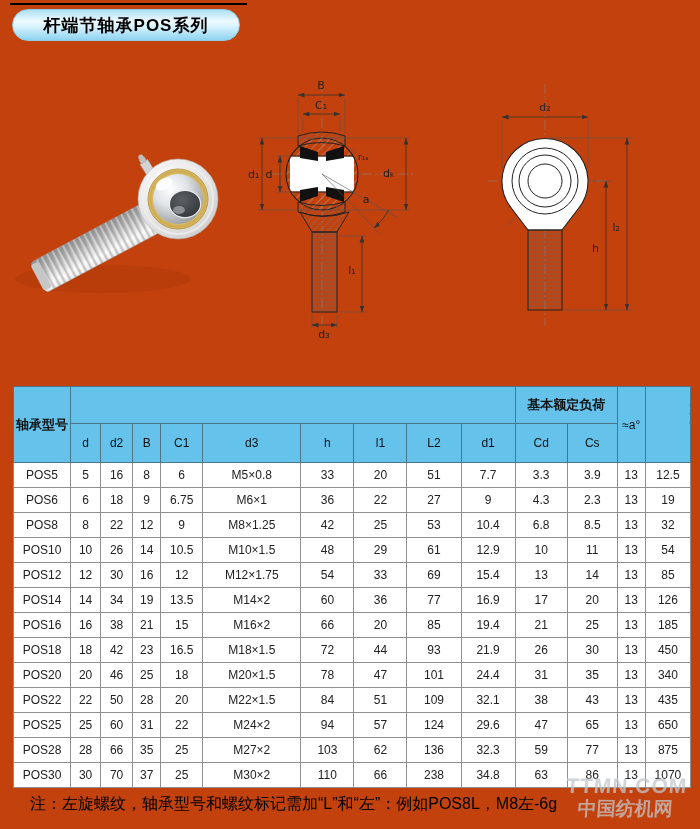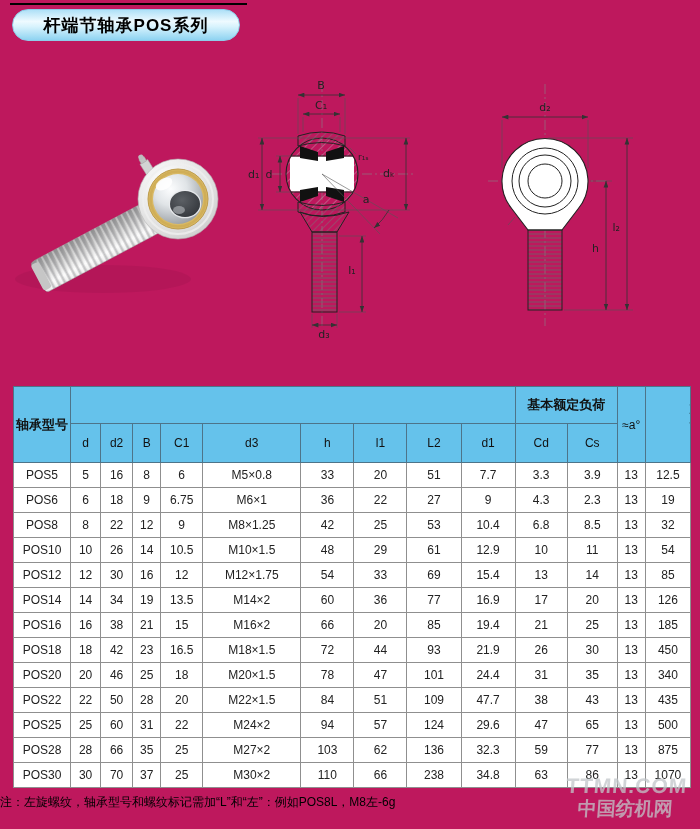--- a/index.html
+++ b/index.html
@@ -1,36 +1,36 @@
 <!DOCTYPE html>
 <html><head>
 <meta charset="utf-8">
 <style>
   html,body{margin:0;padding:0;background:#fff;}
-  .page{position:relative;width:700px;height:829px;background:#be185d;overflow:hidden;
+  .page{position:relative;width:700px;height:829px;background:#c2410c;overflow:hidden;
         font-family:"Liberation Sans","DejaVu Sans",sans-serif;color:#111;
         --header-blue:#65c2eb;}
   .top-line{position:absolute;left:10px;top:3px;width:237px;height:2px;background:#000;}
   .title-pill{position:absolute;left:12px;top:9px;width:226px;height:30px;border-radius:16px;
         border:1px solid #8ecde9;
         background:linear-gradient(180deg,#aee0f7 0%,#eefaff 38%,#d8f3fd 55%,#8ed3f1 100%);
         display:flex;align-items:center;justify-content:center;
         font-size:17px;font-weight:bold;letter-spacing:1px;color:#000;}
   .figure{position:absolute;}
   .spec-table{position:absolute;left:13px;top:386px;width:678px;border-collapse:collapse;
         table-layout:fixed;font-size:12px;}
   .spec-table th,.spec-table td{border:1px solid #8f8f8f;text-align:center;vertical-align:middle;
         padding:0;overflow:hidden;}
   .spec-table thead th{background:var(--header-blue);border-color:#4d7489;font-weight:normal;}
   .spec-table thead tr.h1 th{height:36px;}
   .spec-table thead tr.h2 th{height:38px;}
   .spec-table thead th.cjk{font-weight:bold;font-size:13px;}
   .spec-table thead th.pre{white-space:pre-line;line-height:1.2;padding-left:44px;}
   .spec-table tbody td{height:24px;background:#fff;color:#222;}
-  .note{position:absolute;left:0;top:794px;font-size:12px;color:#000;text-align:right;}
+  .note{position:absolute;left:30px;top:794px;font-size:16px;color:#000;text-align:right;}
   .watermark{position:absolute;left:548px;top:774px;width:156px;text-align:center;
         font-weight:bold;line-height:1.12;transform:skewX(-4deg);z-index:3;
         color:rgba(193,198,202,0.75);}
   .watermark .wm1{font-size:21px;letter-spacing:1px;}
   .watermark .wm2{font-size:19px;}
   .thin{stroke:#222;stroke-width:1;fill:none;}
   .dim{stroke:#333;stroke-width:0.8;fill:none;}
   .ext{stroke:#555;stroke-width:0.6;fill:none;}
   .cl{stroke:#888;stroke-width:0.6;fill:none;stroke-dasharray:10 3 2 3;}
   .lbl{font-family:"DejaVu Sans","Liberation Sans",sans-serif;font-size:11px;fill:#222;}
@@ -405,41 +405,41 @@
         <tr>
           <td>POS22</td>
           <td>22</td>
           <td>50</td>
           <td>28</td>
           <td>20</td>
           <td>M22×1.5</td>
           <td>84</td>
           <td>51</td>
           <td>109</td>
-          <td>47.7</td>
+          <td>32.1</td>
           <td>38</td>
           <td>43</td>
           <td>13</td>
           <td>435</td>
         </tr>
         <tr>
           <td>POS25</td>
           <td>25</td>
           <td>60</td>
           <td>31</td>
           <td>22</td>
           <td>M24×2</td>
           <td>94</td>
           <td>57</td>
           <td>124</td>
           <td>29.6</td>
           <td>47</td>
           <td>65</td>
           <td>13</td>
-          <td>500</td>
+          <td>650</td>
         </tr>
         <tr>
           <td>POS28</td>
           <td>28</td>
           <td>66</td>
           <td>35</td>
           <td>25</td>
           <td>M27×2</td>
           <td>103</td>
           <td>62</td>

